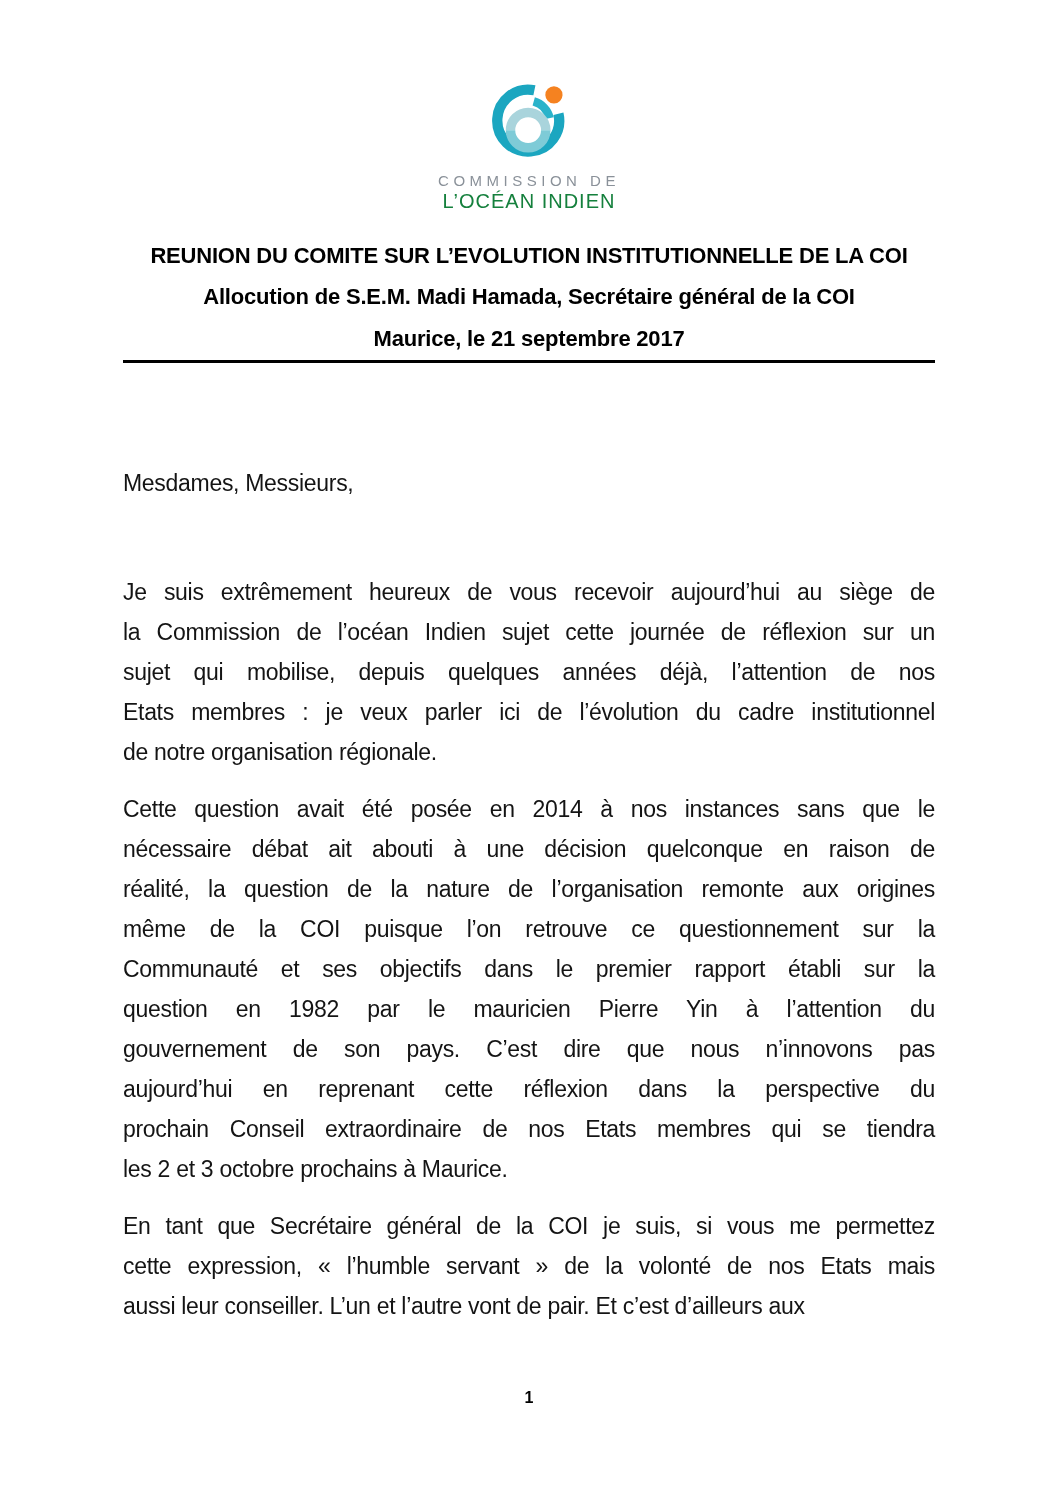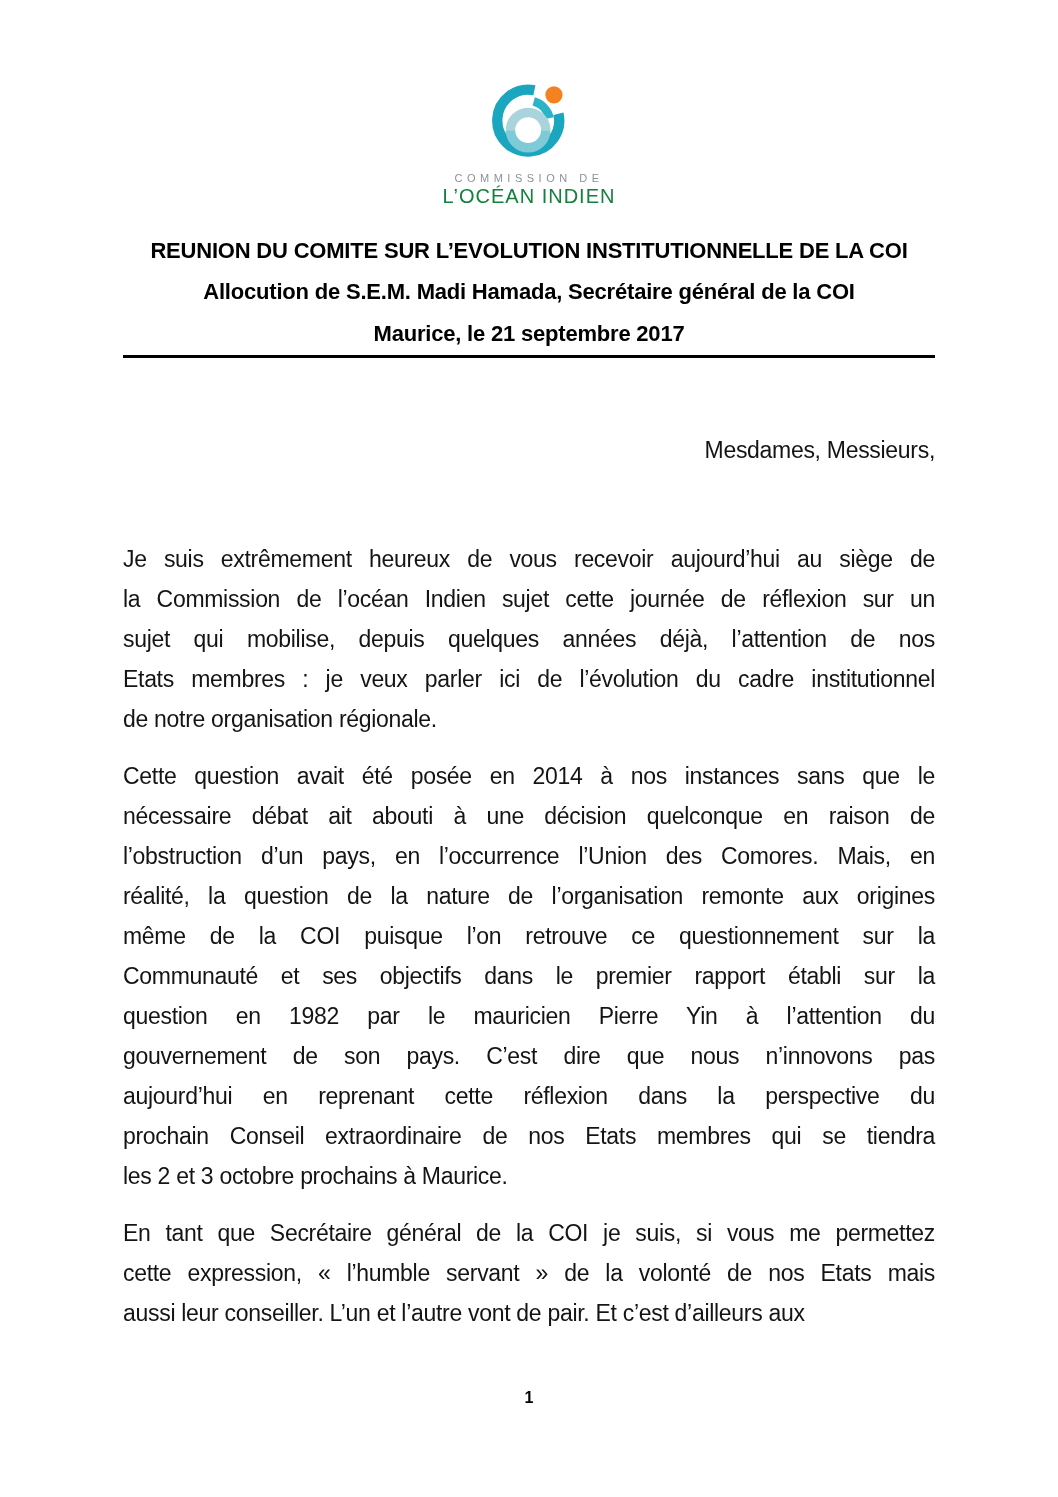--- a/index.html
+++ b/index.html
@@ -12,21 +12,21 @@
     background: #ffffff;
     font-family: "Liberation Sans", sans-serif;
     color: #111111;
     overflow: hidden;
   }
   
   .logo-block { padding-top: 82px; text-align: center; }
   .logo-mark { display: block; margin: 0 auto; }
   .logo-org-1 {
     margin-top: 4px;
-    font-size: 11px;
+    font-size: 15px;
     letter-spacing: 4.5px;
     color: #8a9199;
     font-weight: 400;
   }
   .logo-org-2 {
     margin-top: 1px;
     font-size: 20px;
     letter-spacing: 1px;
     color: #15803d;
     font-weight: 400;
@@ -48,23 +48,22 @@
   .date-line    { line-height: 22px; }
   
   .content {
     width: 812px;
     margin: 0 auto;
     font-size: 23px;
     letter-spacing: -0.3px;
     color: #141414;
   }
   .salutation {
-    margin-top: 72px;
+    margin-top: 100px;
     line-height: 40px;
-    text-align: right;
   }
   .paragraphs { margin-top: 69px; }
   .para { margin-bottom: 17px; }
   .para:last-child { margin-bottom: 0; }
   .line {
     line-height: 40px;
     text-align: justify;
     text-align-last: justify;
     -moz-text-align-last: justify;
     white-space: normal;
@@ -120,21 +119,20 @@
         <div class="para">
           <div class="line">Je suis extrêmement heureux de vous recevoir aujourd’hui au siège de</div>
           <div class="line">la Commission de l’océan Indien sujet cette journée de réflexion sur un</div>
           <div class="line">sujet qui mobilise, depuis quelques années déjà, l’attention de nos</div>
           <div class="line">Etats membres : je veux parler ici de l’évolution du cadre institutionnel</div>
           <div class="line last">de notre organisation régionale.</div>
         </div>
         <div class="para">
           <div class="line">Cette question avait été posée en 2014 à nos instances sans que le</div>
           <div class="line">nécessaire débat ait abouti à une décision quelconque en raison de</div>
-          <div class="line">l’obstruction d’un pays, en l’occurrence l’Union des Comores. Mais, en</div>
           <div class="line">réalité, la question de la nature de l’organisation remonte aux origines</div>
           <div class="line">même de la COI puisque l’on retrouve ce questionnement sur la</div>
           <div class="line">Communauté et ses objectifs dans le premier rapport établi sur la</div>
           <div class="line">question en 1982 par le mauricien Pierre Yin à l’attention du</div>
           <div class="line">gouvernement de son pays. C’est dire que nous n’innovons pas</div>
           <div class="line">aujourd’hui en reprenant cette réflexion dans la perspective du</div>
           <div class="line">prochain Conseil extraordinaire de nos Etats membres qui se tiendra</div>
           <div class="line last">les 2 et 3 octobre prochains à Maurice.</div>
         </div>
         <div class="para">

